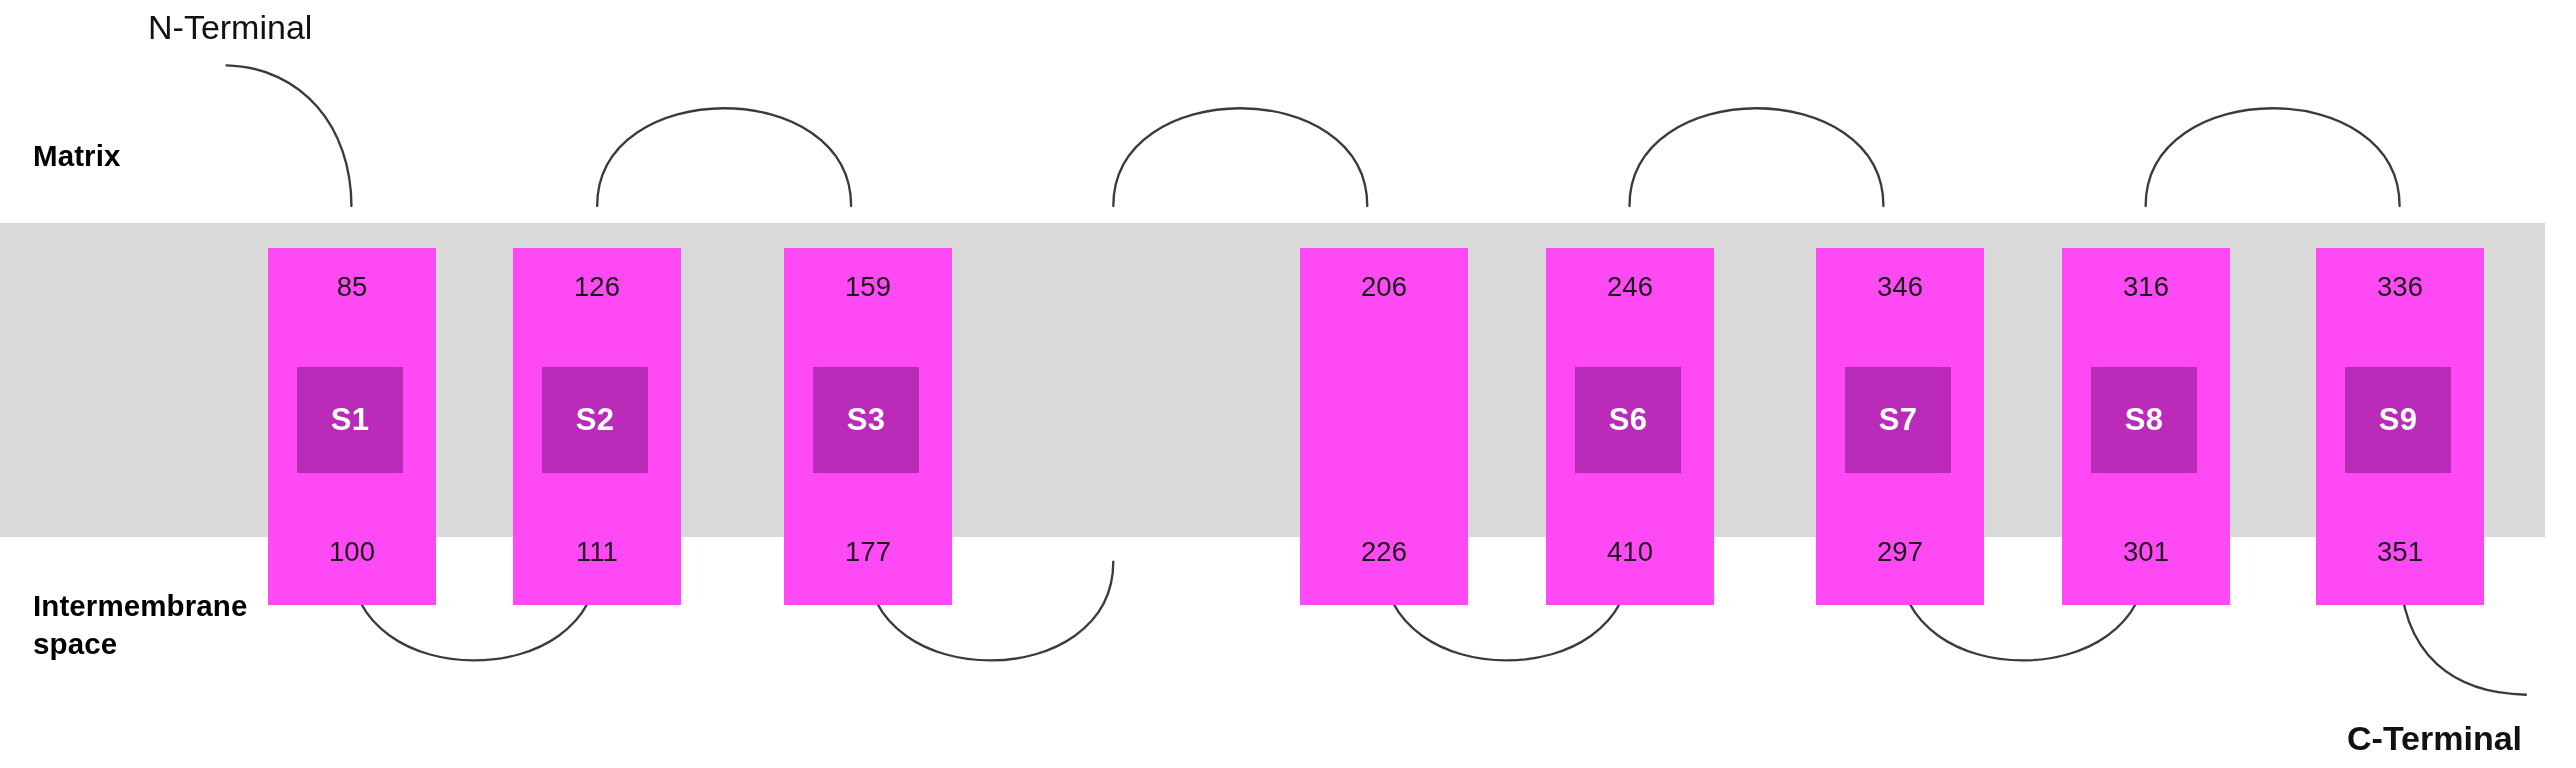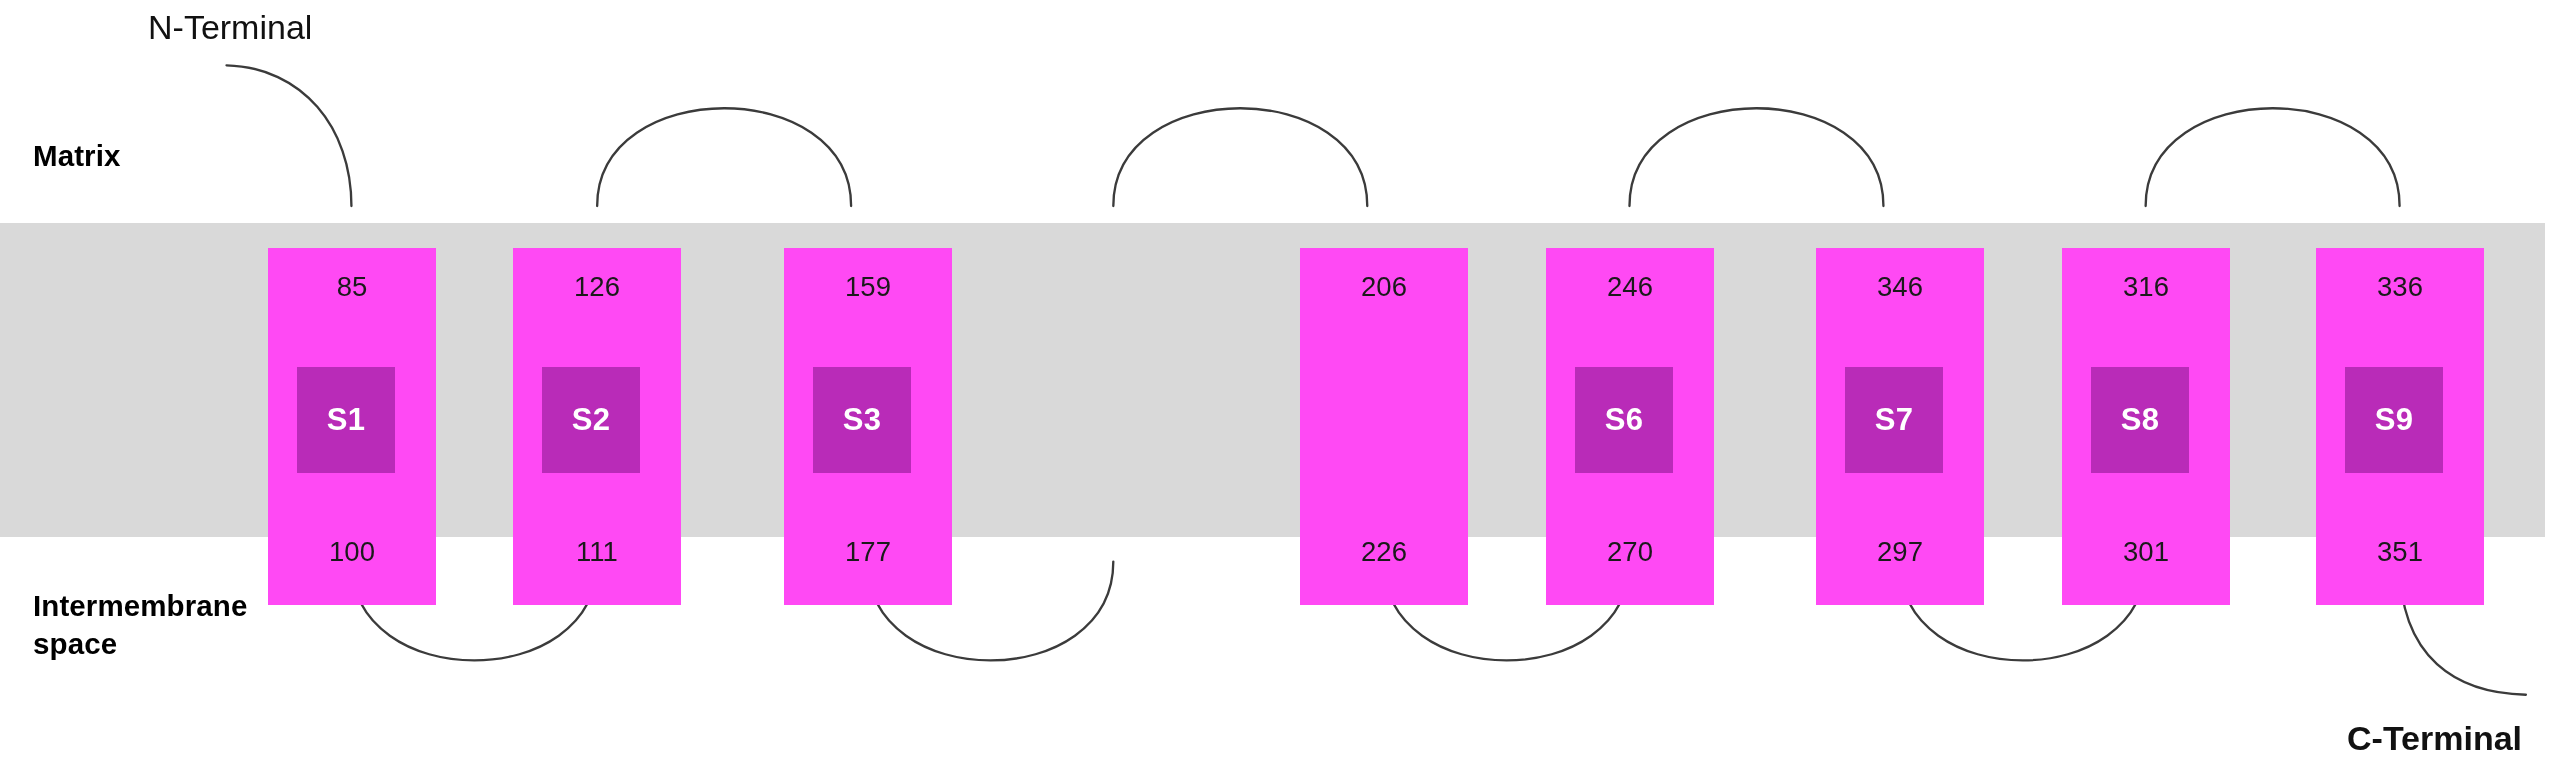--- a/index.html
+++ b/index.html
@@ -77,21 +77,21 @@
     text-align: center;
     font-size: 27.5px;
     color: #1a1a1a;
   }
   .seg-num.top    { top: 22.7px; }
   .seg-num.bottom { top: 288px; }
   .seg-core {
     position: absolute;
     left: 29px;
     top: 119px;
-    width: 98px;
+    width: 106px;
     height: 106px;
     background: #b92bb8;
     display: flex;
     align-items: center;
     justify-content: center;
   }
   .seg-core-label {
     color: #ffffff;
     font-size: 31px;
     font-weight: bold;
@@ -171,21 +171,21 @@
   <div class="segment" style="left:1300px">
     <div class="seg-num top">206</div>
     <div class="seg-num bottom">226</div>
   </div>
 
   <div class="segment" style="left:1546px">
     <div class="seg-num top">246</div>
     <div class="seg-core">
       <span class="seg-core-label">S6</span>
     </div>
-    <div class="seg-num bottom">270</div>
+    <div class="seg-num bottom">410</div>
   </div>
 
   <div class="segment" style="left:1816px">
     <div class="seg-num top">346</div>
     <div class="seg-core">
       <span class="seg-core-label">S7</span>
     </div>
     <div class="seg-num bottom">297</div>
   </div>
 

